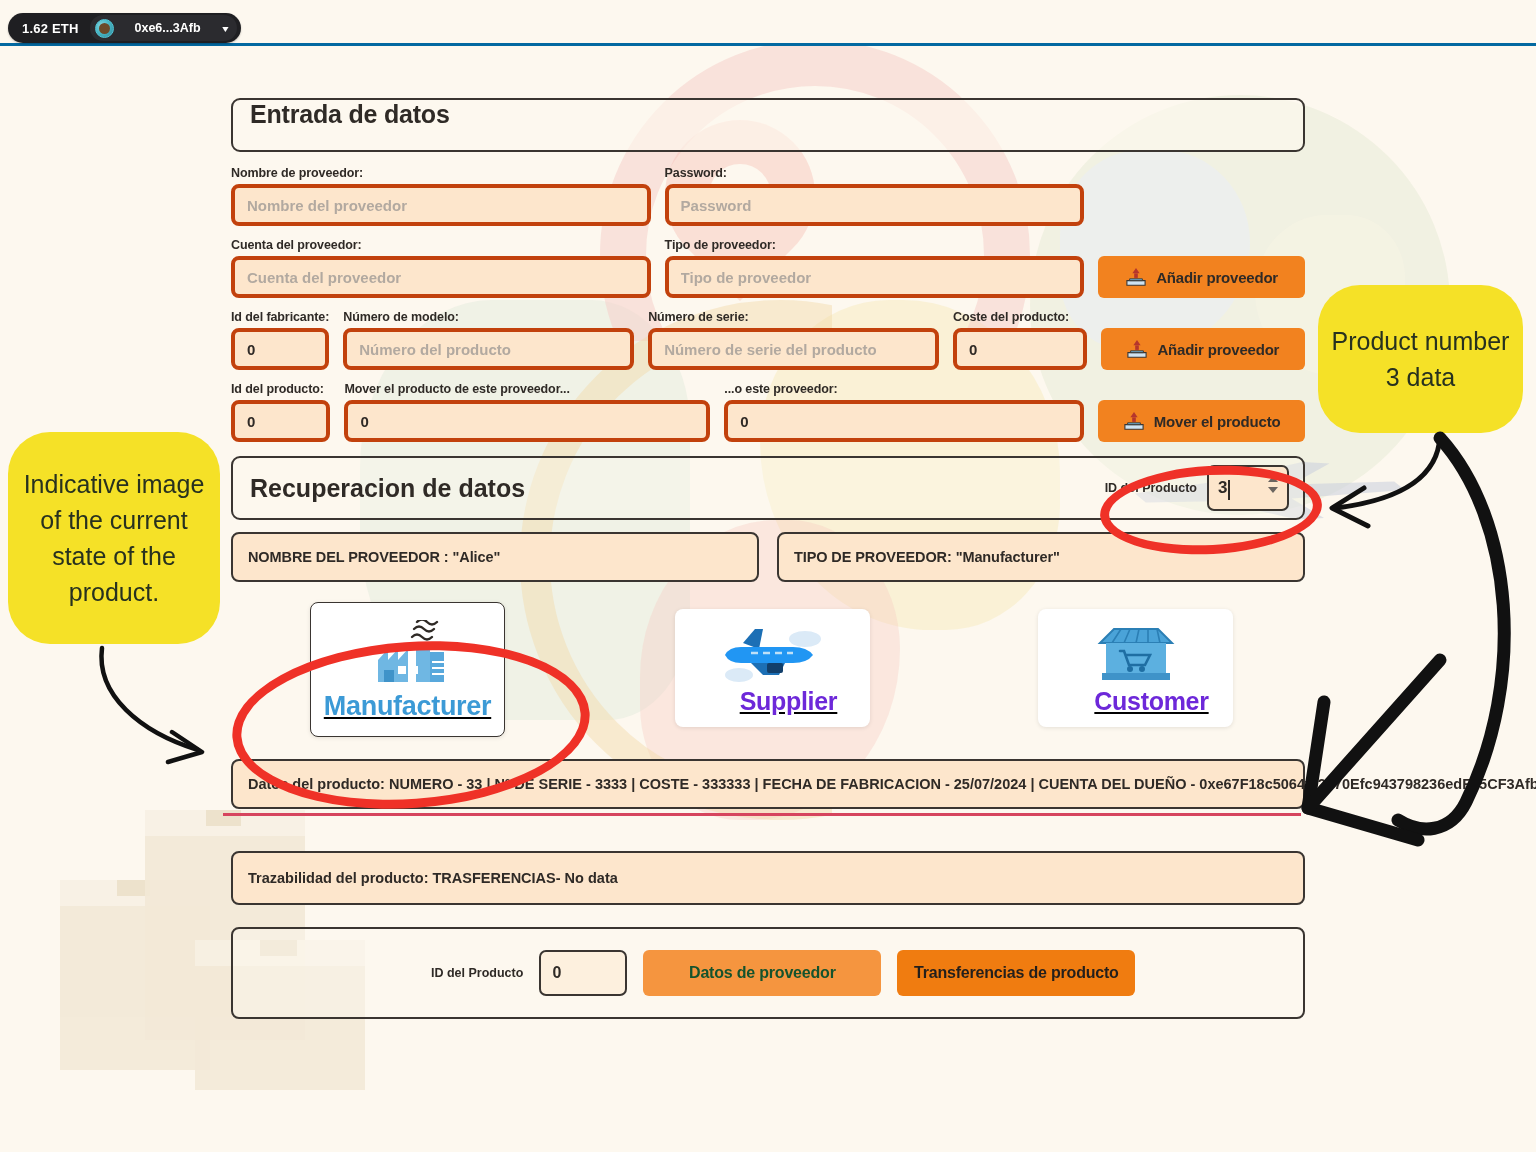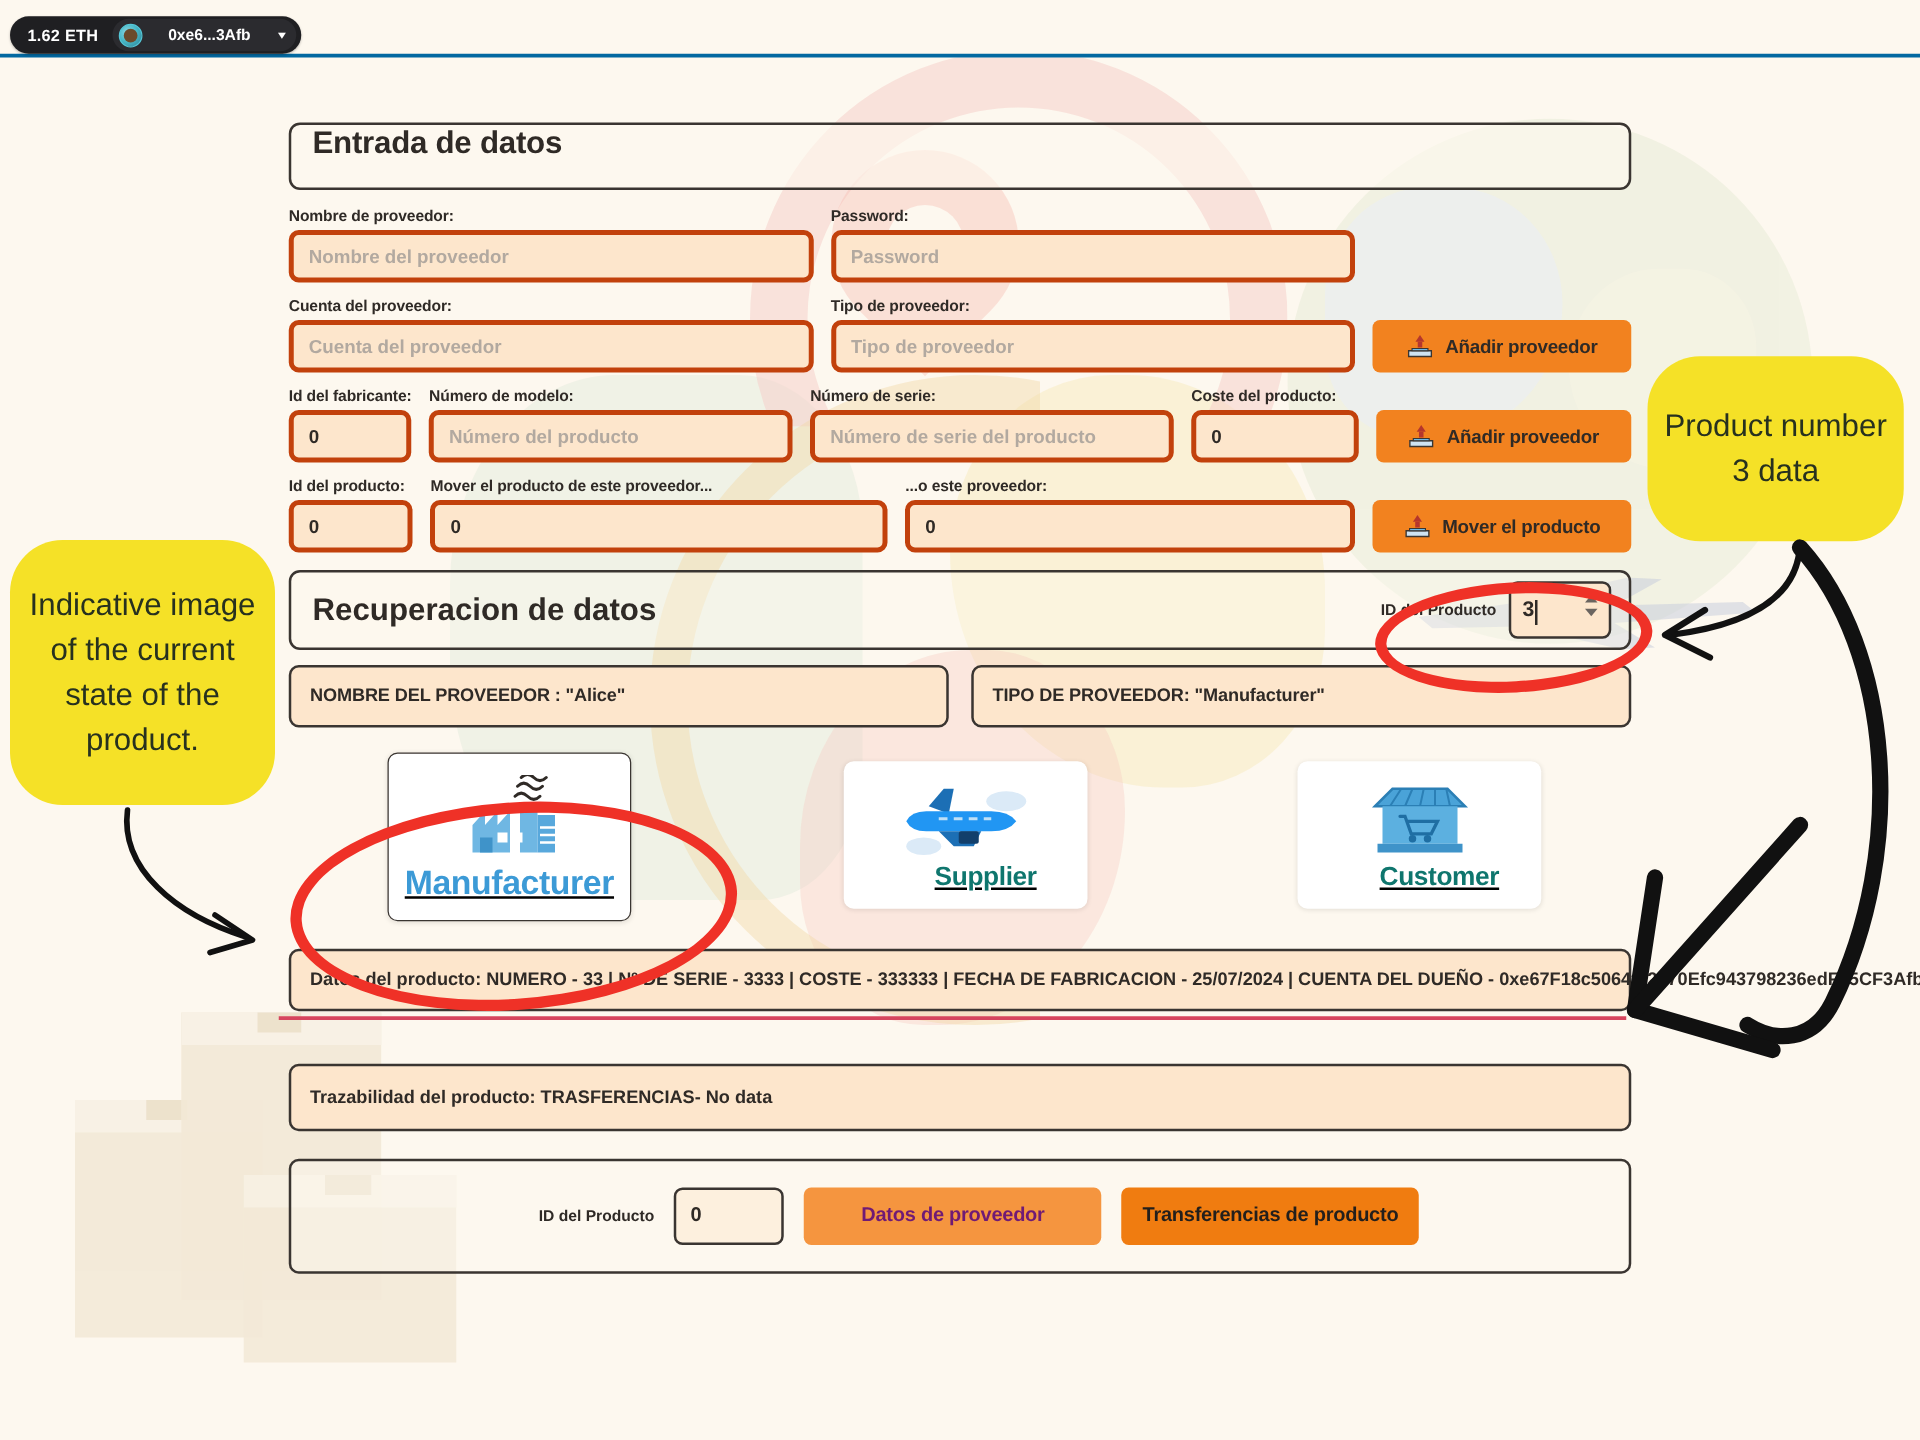--- a/index.html
+++ b/index.html
@@ -146,21 +146,21 @@
   .inp::placeholder { color: #b2a9a0; font-weight: 600; }
 
   .btn-orange {
     height: 42px; width: 208px; border: none; border-radius: 6px;
     background: #f2821f; color: #2f2a26;
     font-family: "Liberation Sans", sans-serif;
     font-size: 15px; font-weight: 700;
     display: flex; align-items: center; justify-content: center; gap: 9px;
     cursor: pointer; letter-spacing: -0.2px;
   }
-  .btn-orange.light { background: #f5953f; color: #701a75; }
+  .btn-orange.light { background: #f5953f; color: #14532d; }
   .btn-orange.dark  { background: #f07c10; color: #231f1c; }
 
   .up-icon { width: 22px; height: 20px; display:block; }
 
   
   .w-nombre { width: 422px; }
   .w-pass   { width: 422px; }
   .w-small  { width: 100px; }
   .w-modelo { width: 296px; }
   .w-serie  { width: 296px; }
@@ -221,21 +221,21 @@
   .role-card.sel { border: 1.5px solid #3a3531; }
   .role-card.r1 { margin-left: 79px; height: 135px; }
   .role-card.r2 { margin-left: 170px; height: 118px; margin-top: 7px; }
   .role-card.r3 { margin-left: 168px; height: 118px; margin-top: 7px; }
   .role-icon { height: 74px; display:flex; align-items:center; justify-content:center; }
   .role-card.r2 .role-icon, .role-card.r3 .role-icon { height: 66px; }
   .role-label {
     font-size: 27px; font-weight: 700; color: #3c9ad6; letter-spacing: -0.3px;
     line-height: 1;
   }
-  .role-card.r2 .role-label, .role-card.r3 .role-label { font-size: 21px; color:#0f766e;margin-left:32px; }
+  .role-card.r2 .role-label, .role-card.r3 .role-label { font-size: 25px; color:#6d28d9;margin-left:32px; }
 
   
   .databar {
     margin-top: 22px; border: 2px solid #3a3531; border-radius: 8px;
     background: #fde6cc; height: 50px;
     display: flex; align-items: center; padding: 0 15px;
     font-size: 14.5px; font-weight: 700; color: #2f2a26; white-space: nowrap;
     position: relative;
   }
   .underline-red {

